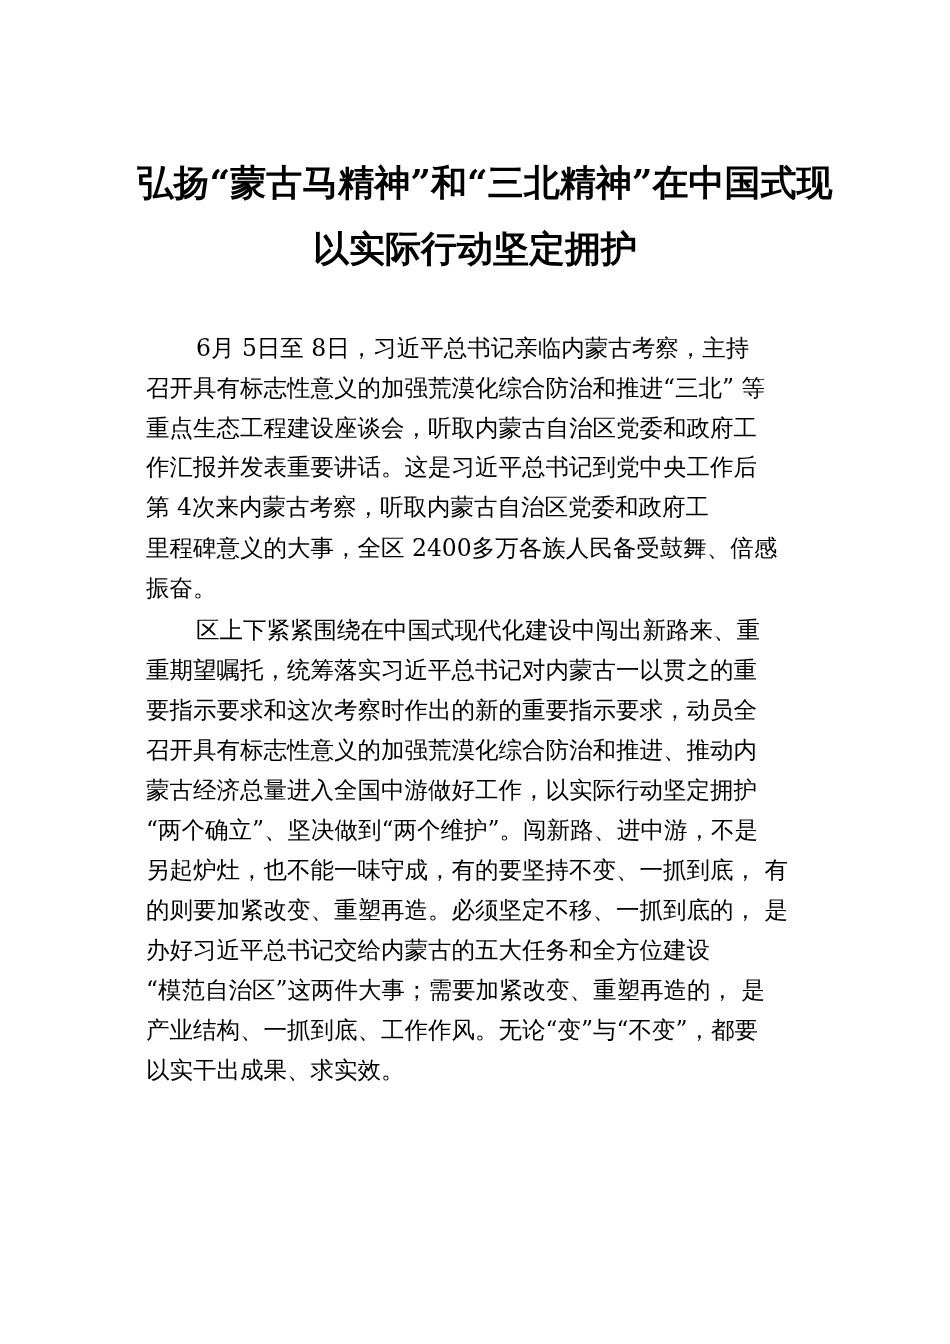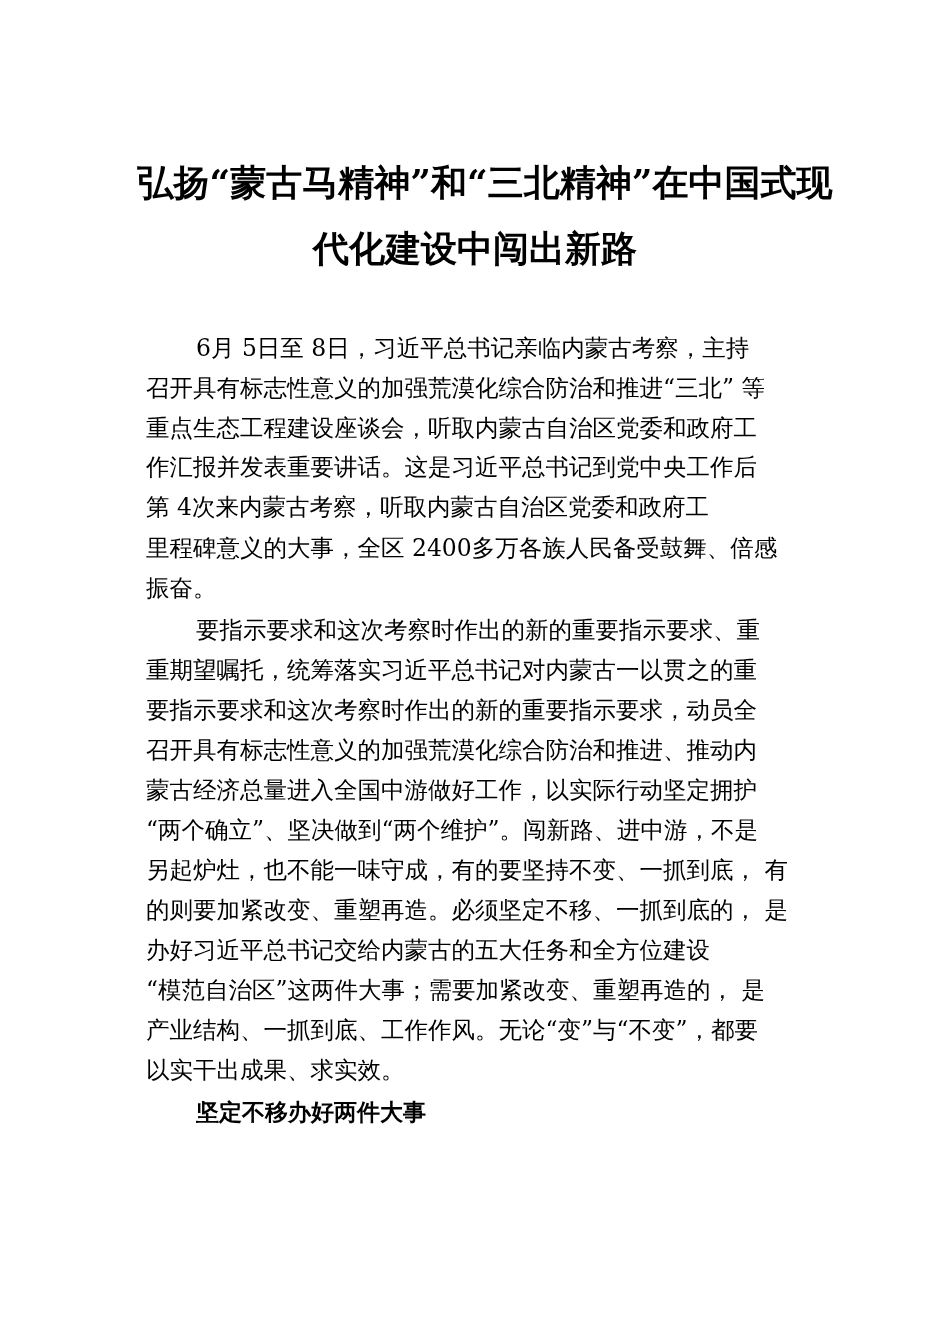--- a/index.html
+++ b/index.html
@@ -16,42 +16,41 @@
   .line.indent { left: 196px; }
   .heading { position: absolute; left: 196px; top: 1096px; font-family: "DejaVu Sans", sans-serif;
              font-weight: bold; font-size: 23px; line-height: 32px; white-space: nowrap; }
 </style>
 </head>
 <body>
 
 <div class="page">
 
   <div class="title-line l1">弘扬“蒙古马精神”和“三北精神”在中国式现</div>
-  <div class="title-line l2">代化建设中闯出新路</div>
+  <div class="title-line l2">以实际行动坚定拥护</div>
 
   <div>
     <div class="line indent" style="top:333px">6月 5日至 8日，习近平总书记亲临内蒙古考察，主持</div>
     <div class="line" style="top:373px">召开具有标志性意义的加强荒漠化综合防治和推进“三北” 等</div>
     <div class="line" style="top:413px">重点生态工程建设座谈会，听取内蒙古自治区党委和政府工</div>
     <div class="line" style="top:452px">作汇报并发表重要讲话。这是习近平总书记到党中央工作后</div>
     <div class="line" style="top:492px">第 4次来内蒙古考察，听取内蒙古自治区党委和政府工</div>
     <div class="line" style="top:533px">里程碑意义的大事，全区 2400多万各族人民备受鼓舞、倍感</div>
     <div class="line" style="top:573px">振奋。</div>
   </div>
 
   <div>
-    <div class="line indent" style="top:615px">要指示要求和这次考察时作出的新的重要指示要求、重</div>
+    <div class="line indent" style="top:615px">区上下紧紧围绕在中国式现代化建设中闯出新路来、重</div>
     <div class="line" style="top:655px">重期望嘱托，统筹落实习近平总书记对内蒙古一以贯之的重</div>
     <div class="line" style="top:695px">要指示要求和这次考察时作出的新的重要指示要求，动员全</div>
     <div class="line" style="top:735px">召开具有标志性意义的加强荒漠化综合防治和推进、推动内</div>
     <div class="line" style="top:775px">蒙古经济总量进入全国中游做好工作，以实际行动坚定拥护</div>
     <div class="line" style="top:815px">“两个确立”、坚决做到“两个维护”。闯新路、进中游，不是</div>
     <div class="line" style="top:855px">另起炉灶，也不能一味守成，有的要坚持不变、一抓到底， 有</div>
     <div class="line" style="top:895px">的则要加紧改变、重塑再造。必须坚定不移、一抓到底的， 是</div>
     <div class="line" style="top:935px">办好习近平总书记交给内蒙古的五大任务和全方位建设</div>
     <div class="line" style="top:975px">“模范自治区”这两件大事；需要加紧改变、重塑再造的， 是</div>
     <div class="line" style="top:1015px">产业结构、一抓到底、工作作风。无论“变”与“不变”，都要</div>
     <div class="line" style="top:1055px">以实干出成果、求实效。</div>
   </div>
 
-  <div class="heading">坚定不移办好两件大事</div>
 
 </div>
 
 </body></html>

